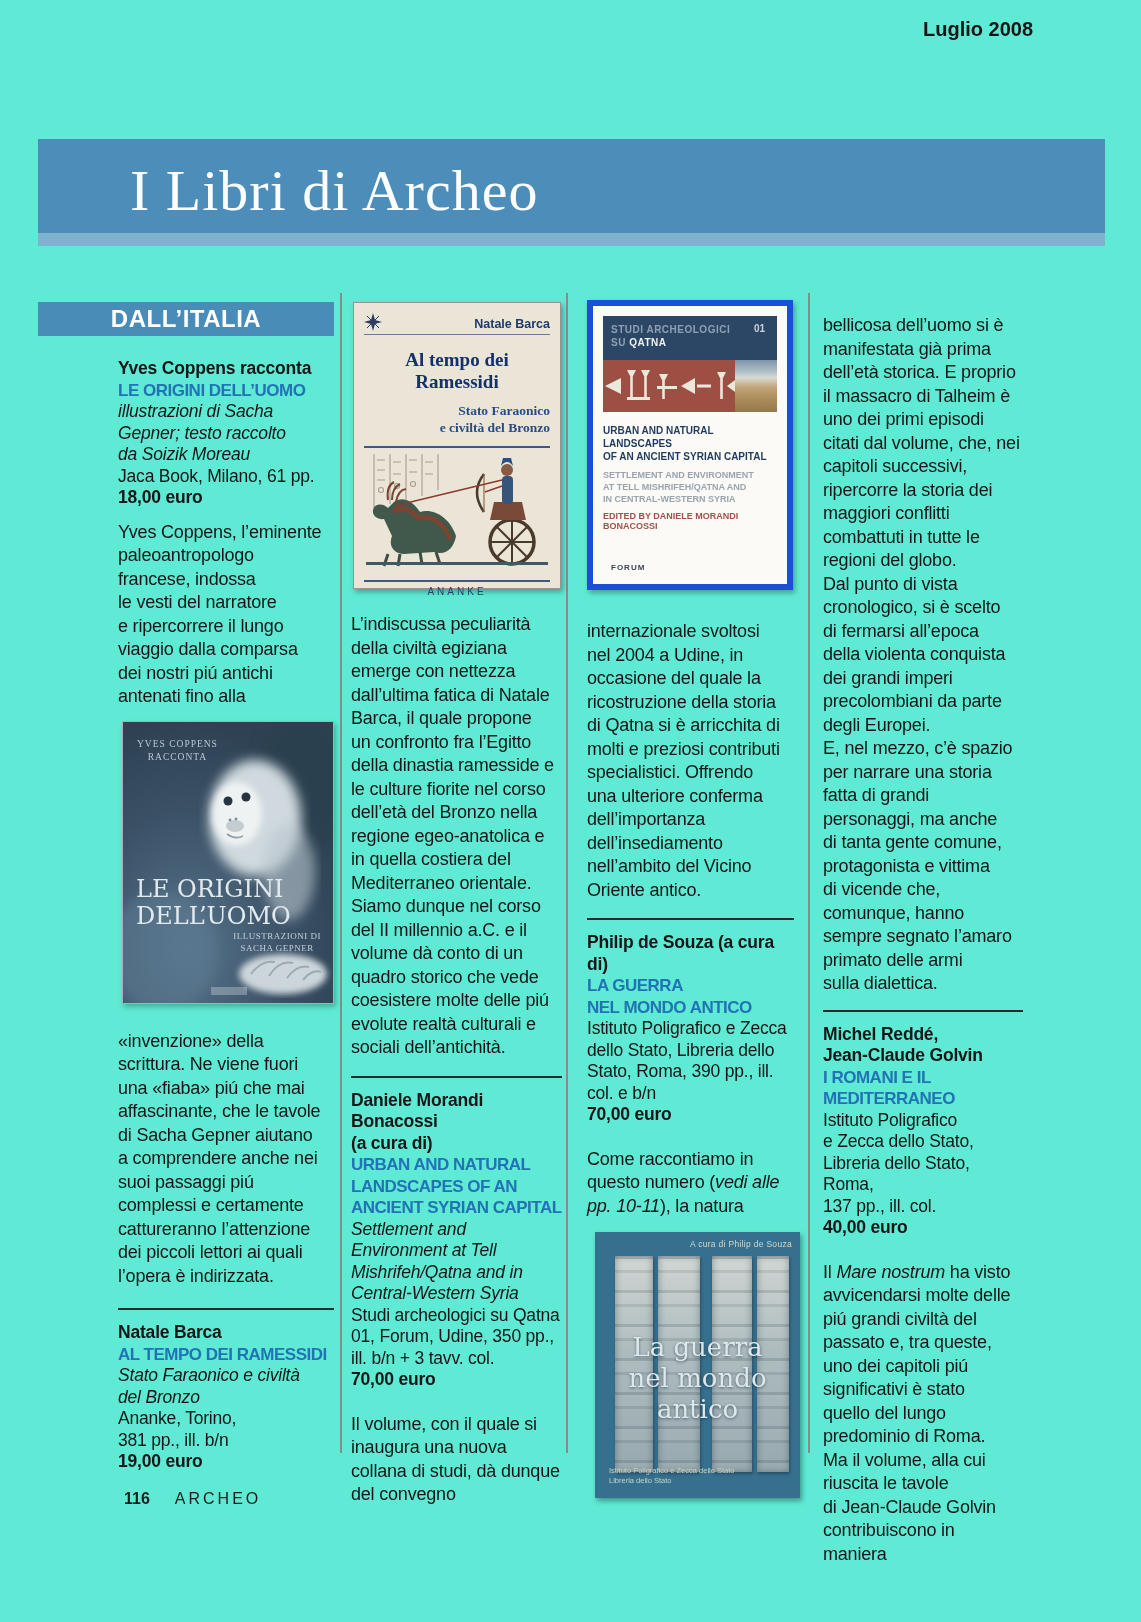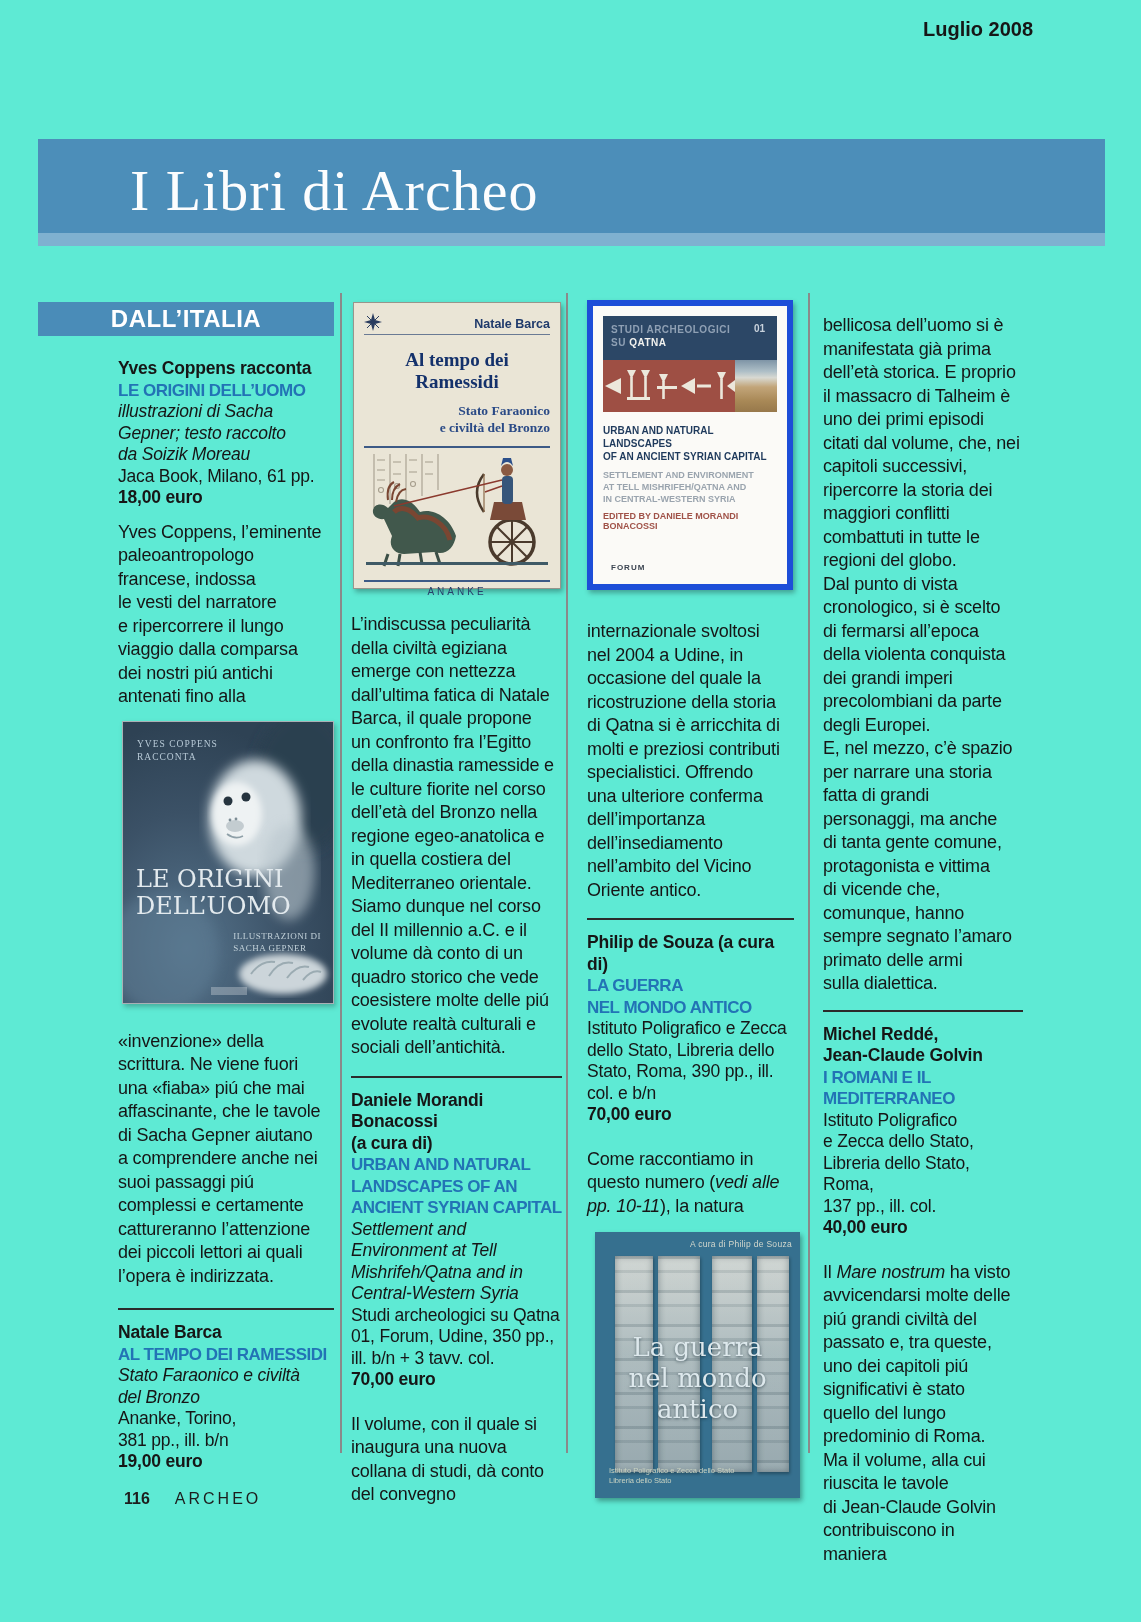--- a/index.html
+++ b/index.html
@@ -36,25 +36,25 @@
   .e-title{font-weight:700;color:#2273b5;font-size:17px;letter-spacing:-0.5px;}
   .e-subtitle{font-style:italic;}
   .e-price{font-weight:700;}
 
   
   .cover{box-sizing:border-box;}
   .cover-origini{position:relative;margin:12px 0 0 4px;width:212px;height:283px;background:#3b5166;
                  border:1px solid #a9b0b5;box-shadow:2px 3px 5px rgba(0,0,0,.25);overflow:hidden;}
   .cover-origini svg{position:absolute;left:0;top:0;}
   .orig-header{position:absolute;left:14px;top:16px;color:#b7c9d6;font-size:9.5px;line-height:13px;
-               letter-spacing:1px;white-space:pre-line;font-family:"Liberation Serif",serif;}
-  .orig-title{position:absolute;left:13px;top:144px;color:#e3eaee;font-size:24px;line-height:27px;
+               letter-spacing:1px;white-space:pre-line;font-family:"Liberation Serif",serif;text-align:center;}
+  .orig-title{position:absolute;left:13px;top:154px;color:#e3eaee;font-size:24px;line-height:27px;
               font-family:"DejaVu Serif",serif;white-space:pre-line;}
   .orig-credit{position:absolute;right:12px;top:208px;color:#c3d2da;font-size:9px;line-height:12px;
-               text-align:left;letter-spacing:.5px;white-space:pre-line;font-family:"Liberation Serif",serif;}
+               text-align:center;letter-spacing:.5px;white-space:pre-line;font-family:"Liberation Serif",serif;}
   .orig-mark{position:absolute;left:88px;bottom:8px;width:36px;height:8px;background:rgba(255,255,255,.28);}
 
   
   .cover-ramessidi{position:relative;margin:0 0 0 2px;width:208px;height:287px;background:#eae5d6;
                    border:1px solid #98958c;box-shadow:2px 3px 5px rgba(0,0,0,.3);padding:10px 10px 8px 10px;}
   .ram-top{display:flex;justify-content:space-between;align-items:flex-end;border-bottom:1px solid #6a7a94;
            padding-bottom:3px;}
   .ram-author{color:#1f3a6b;font-weight:700;font-size:12.5px;}
   .ram-title{margin-top:14px;text-align:center;font-family:"Liberation Serif",serif;font-weight:700;
              font-size:19px;color:#14316b;}
@@ -286,21 +286,21 @@
 Mishrifeh/Qatna and in
 Central-Western Syria</div>
       <div class="e-publisher">Studi archeologici su Qatna
 01, Forum, Udine, 350 pp.,
 ill. b/n + 3 tavv. col.</div>
       <div class="e-price">70,00 euro</div>
     </div>
 
     <div class="para mt-tail">Il volume, con il quale si
 inaugura una nuova
-collana di studi, dà conto
+collana di studi, dà dunque
 del convegno</div>
   </div>
 
   <div class="col" id="col3">
     <div class="cover cover-qatna">
       <div class="qatna-band">
         <div class="qatna-series"><span>STUDI ARCHEOLOGICI</span><br><span>SU </span><span class="q">QATNA</span></div>
         <div class="qatna-num">01</div>
       </div>
       <div class="qatna-mid">

